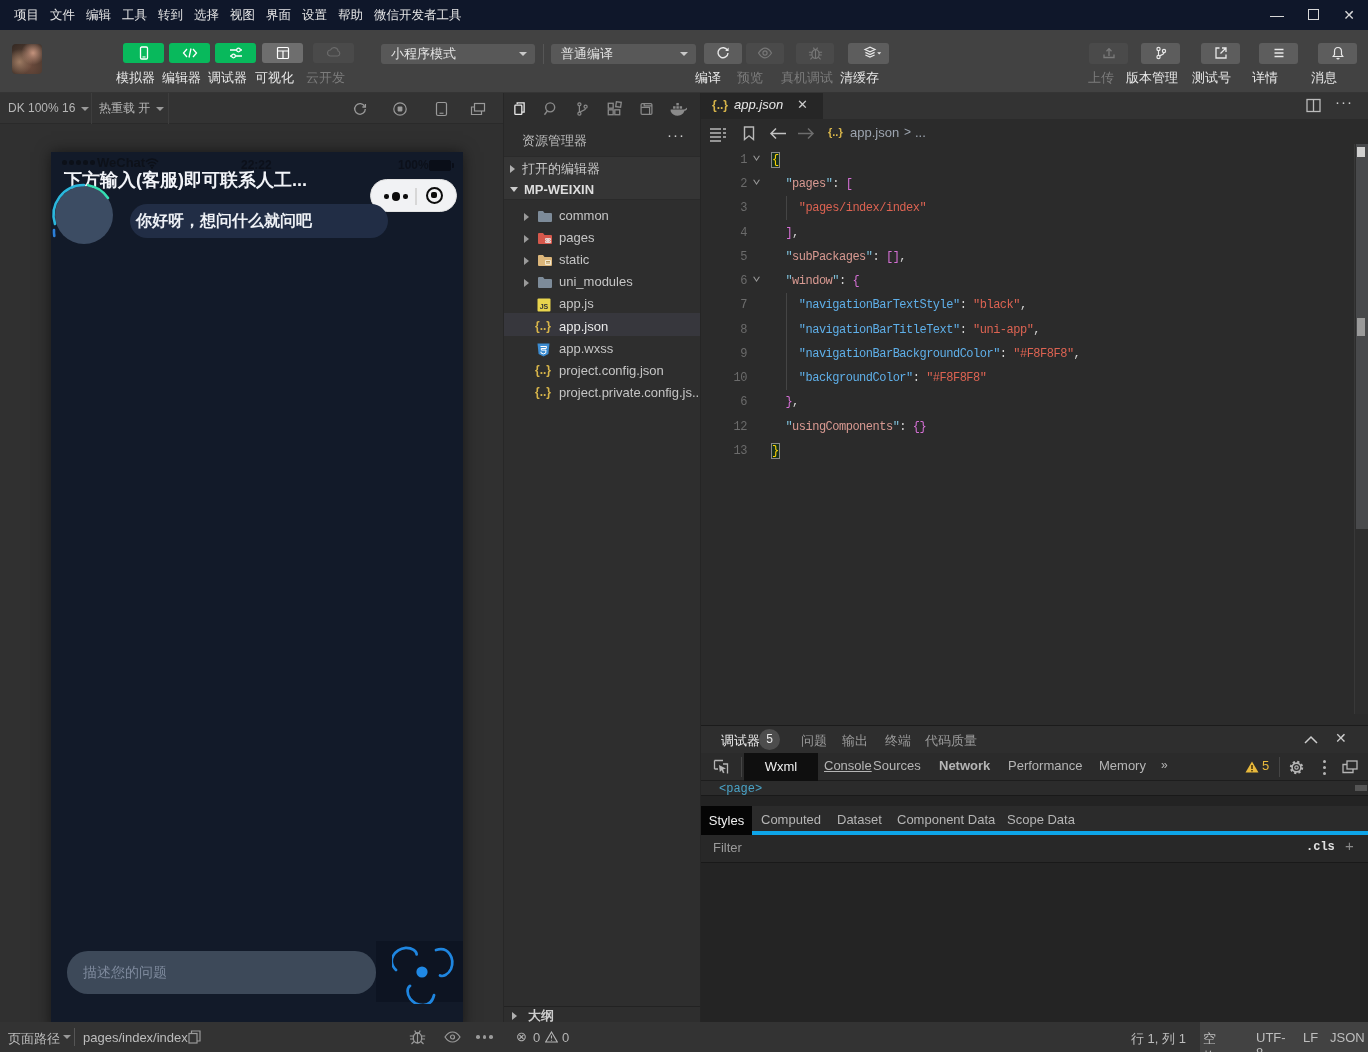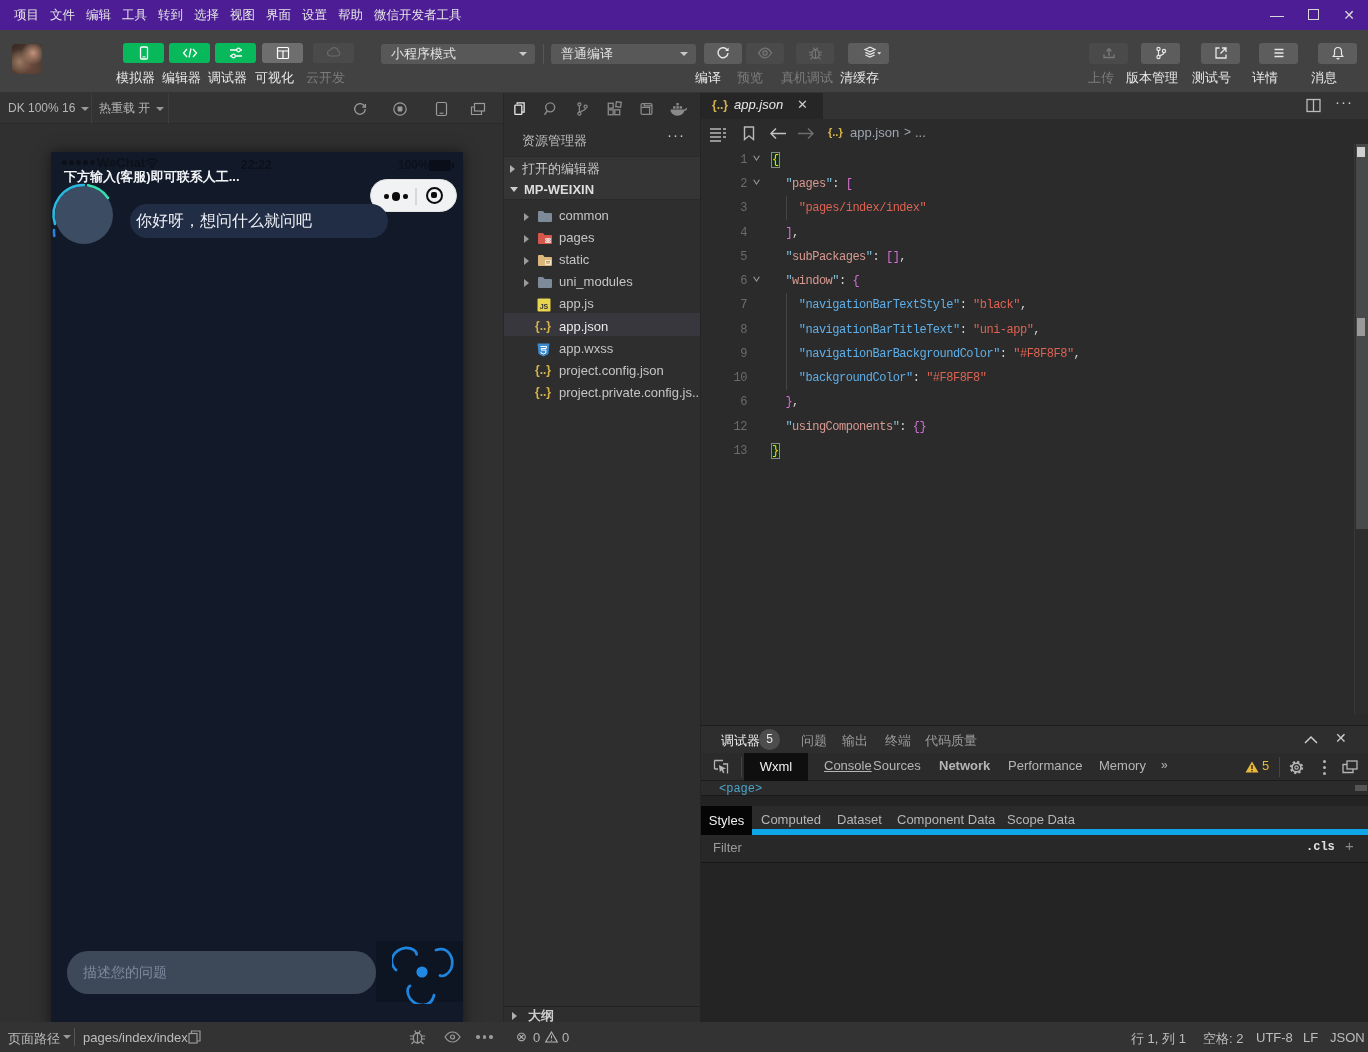--- a/index.html
+++ b/index.html
@@ -1,21 +1,21 @@
 <!DOCTYPE html>
 <html><head>
 <meta charset="utf-8">
 <style>
 * { margin:0; padding:0; box-sizing:border-box; }
 html,body { width:1368px; height:1052px; overflow:hidden; background:#424242; font-family:"Liberation Sans",sans-serif; }
 .abs { position:absolute; }
 #app { position:relative; width:1368px; height:1052px; }
 
 
-#titlebar { position:absolute; left:0; top:0; width:1368px; height:30px; background:#4c1d95; color:#e6e6e6; font-size:13px; }
+#titlebar { position:absolute; left:0; top:0; width:1368px; height:30px; background:#0f172a; color:#e6e6e6; font-size:13px; }
 #menu { position:absolute; left:14px; top:0; height:30px; line-height:30px; font-size:12.5px;}
 #menu span { margin-right:11px; }
 #wintitle { position:absolute; left:527px; top:0; height:30px; line-height:30px; font-size:13px; color:#ededed; font-weight:bold;}
 #wintitle .dim { color:#9a9a9a; font-weight:normal; }
 .winctl { position:absolute; top:0; height:30px; width:34px; text-align:center; line-height:30px; color:#d8d8d8; font-size:14px;}
 
 
 #toolbar { position:absolute; left:0; top:30px; width:1368px; height:63px; background:#424242; border-bottom:1px solid #353535;}
 #avatar { position:absolute; left:12px; top:14px; width:30px; height:30px; border-radius:4px;
   background:radial-gradient(circle at 70% 30%, #c4937d 0%, rgba(0,0,0,0) 40%),radial-gradient(circle at 25% 60%, #9c7a62 0%, rgba(0,0,0,0) 45%),radial-gradient(circle at 60% 75%, #6b4a3c 0%, #4a382e 60%, #332822 100%); overflow:hidden;}
@@ -40,21 +40,21 @@
 #acticons { position:absolute; left:0; top:0; width:197px; height:31px; }
 #treearea { position:absolute; left:0; top:31px; width:197px; height:882px; font-size:13px; color:#c5c5c5;}
 
 #editor { position:absolute; left:700px; top:93px; width:668px; height:929px; background:#2b2b2b; border-left:1px solid #252525;}
 #tabbar { position:absolute; left:0; top:0; width:668px; height:26px; background:#333333; }
 #tab1 { position:absolute; left:0; top:0; width:122px; height:26px; background:#262626; color:#e8e8e8; font-size:13px; }
 #breadcrumb { position:absolute; left:0; top:26px; width:668px; height:29px; background:#2b2b2b; color:#9c9c9c; font-size:12px;}
 #code { position:absolute; left:0; top:55px; width:668px; height:577px; background:#2b2b2b; font-family:"Liberation Mono",monospace; font-size:12px; letter-spacing:-0.5px; line-height:24.2px; white-space:pre;}
 #debug { position:absolute; left:0; top:632px; width:668px; height:297px; background:#242424; border-top:1px solid #1b1b1b;}
 
-#statusbar { position:absolute; left:0; top:1022px; width:1368px; height:30px; background:#333333; color:#bdbdbd; font-size:13px; }
+#statusbar { position:absolute; left:0; top:1022px; width:1200px; height:30px; background:#333333; color:#bdbdbd; font-size:13px; }
 
 
 .ln { color:#6b6b6b; display:inline-block; width:54px; text-align:right; padding-right:8px;}
 .k1 { color:#d99a92; } 
 .q1 { color:#7fc1db; } 
 .k2 { color:#5fb0ea; } 
 .sv { color:#dd6352; } 
 .pw { color:#d4d4d4; } 
 .bg1 { color:#ffd704; } 
 .bg2 { color:#d670d6; } 
@@ -221,40 +221,40 @@
       <div class="abs" style="left:46px;top:3px;color:#0d1119;font-size:13px;font-weight:bold;">WeChat</div>
       <svg class="abs" style="left:94px;top:6px;" width="14" height="11" viewBox="0 0 14 11">
           <path d="M1 3.8 C2.8 1.8 4.7 1 7 1 C9.3 1 11.2 1.8 13 3.8 M2.9 6 C4.1 4.8 5.5 4.3 7 4.3 C8.5 4.3 9.9 4.8 11.1 6 M4.9 8.2 C5.5 7.6 6.2 7.3 7 7.3 C7.8 7.3 8.5 7.6 9.1 8.2" fill="none" stroke="#0c1018" stroke-width="1.4"></path>
           <circle cx="7" cy="9.8" r="1.1" fill="#0c1018"></circle>
         </svg>
       <div class="abs" style="left:190px;top:6px;color:#0c101a;font-size:12px;font-weight:bold;">22:22</div>
       <div class="abs" style="left:347px;top:6px;color:#0c101a;font-size:12px;font-weight:bold;">100%</div>
       <div class="abs" style="left:378px;top:8px;width:22px;height:11px;border:1px solid #0a0e18;border-radius:2px;background:#0a0e18;"></div>
       <div class="abs" style="left:401px;top:11px;width:2px;height:5px;background:#0a0e18;border-radius:0 1px 1px 0;"></div>
 
-      <div class="abs" style="left:13px;top:16px;color:#f2f4f8;font-size:13px;font-weight:bold;">下方输入(客服)即可联系人工...</div>
+      <div class="abs" style="left:13px;top:16px;color:#f2f4f8;font-size:18px;font-weight:bold;">下方输入(客服)即可联系人工...</div>
 
       <div class="abs" style="left:319px;top:27px;width:87px;height:33px;background:#f1f2f4;border-radius:17px;border:1px solid #e2e2e2;">
         <span class="abs" style="left:13px;top:14px;width:4.5px;height:4.5px;background:#0c0c0c;border-radius:50%;"></span>
         <span class="abs" style="left:20.5px;top:12px;width:8.5px;height:8.5px;background:#0c0c0c;border-radius:50%;"></span>
         <span class="abs" style="left:32px;top:14px;width:4.5px;height:4.5px;background:#0c0c0c;border-radius:50%;"></span>
         <span class="abs" style="left:44px;top:8px;width:1.5px;height:17px;background:#d7d7d7;"></span>
         <span class="abs" style="left:54.5px;top:6.5px;width:17px;height:17px;border:2.8px solid #0c0c0c;border-radius:50%;"></span>
         <span class="abs" style="left:59.8px;top:11.8px;width:6.4px;height:6.4px;background:#0c0c0c;border-radius:2px;"></span>
       </div>
 
       <div class="abs" style="left:4px;top:34px;width:58px;height:58px;border-radius:50%;background:#3c4c63;"></div>
       <svg class="abs" style="left:-3px;top:27px;" width="72" height="72" viewBox="0 0 72 72">
         <path d="M 7 45 A 30 30 0 0 1 36 6" fill="none" stroke="#2bb7dd" stroke-width="2.6" stroke-linecap="round"></path>
         <path d="M 40 6.3 A 30 30 0 0 1 60 19" fill="none" stroke="#35dfb2" stroke-width="2.6" stroke-linecap="round"></path>
         <path d="M 6.3 57 A 30 30 0 0 1 6 51" fill="none" stroke="#2b7fd8" stroke-width="2.6" stroke-linecap="round"></path>
       </svg>
 
       <div class="abs" style="left:79px;top:52px;width:258px;height:34px;background:#212d45;border-radius:17px;"></div>
-      <div class="abs" style="left:85px;top:59px;color:#eef1f6;font-size:16px;font-weight:normal;">你好呀，想问什么就问吧</div>
+      <div class="abs" style="left:85px;top:59px;color:#eef1f6;font-size:16px;font-weight:bold;">你好呀，想问什么就问吧</div>
 
       <div class="abs" style="left:16px;top:799px;width:309px;height:43px;background:#3d4959;border-radius:21px;"></div>
       <div class="abs" style="left:32px;top:812px;color:#7e8a9d;font-size:14px;">描述您的问题</div>
 
       <div class="abs" style="left:325px;top:789px;width:87px;height:61px;background:#0d1422;"></div>
       <svg class="abs" style="left:341px;top:788px;" width="64" height="64" viewBox="0 0 64 64">
         <g fill="none" stroke="#1f86e0" stroke-width="2.7" stroke-linecap="round" transform="rotate(-28 30 32)">
           <path d="M 8 18 C 4 5, 17 -1, 27 3 C 33 6, 35 11, 33.5 14"></path>
           <path d="M 8 18 C 4 5, 17 -1, 27 3 C 33 6, 35 11, 33.5 14" transform="rotate(118 30 32)"></path>
           <path d="M 8 18 C 4 5, 17 -1, 27 3 C 33 6, 35 11, 33.5 14" transform="rotate(238 30 32)"></path>
@@ -446,21 +446,21 @@
             <path d="M1 8 L7 2 L13 8" fill="none" stroke="#cccccc" stroke-width="1.5"></path>
           </svg>
         <span class="abs" style="left:634px;top:4px;color:#cccccc;font-size:14px;">✕</span>
       </div>
       <div class="abs" style="left:0;top:27px;width:668px;height:28px;background:#2b2b2b;border-bottom:1px solid #1d1d1d;">
         <svg class="abs" style="left:12px;top:6px;" width="16" height="16" viewBox="0 0 16 16">
             <path d="M1.5 1.5 H10 M1.5 1.5 V10 M1.5 10 H5 M10 5 H14.5 V14.5" fill="none" stroke="#b5b5b5" stroke-width="1.3"></path>
             <path d="M6 6 L13 9.5 L10 10.5 L11.5 13.5 L10 14.2 L8.7 11.2 L6.8 13 Z" fill="#b5b5b5"></path>
           </svg>
         <span class="abs" style="left:40px;top:4px;width:1px;height:20px;background:#454545;"></span>
-        <span class="abs" style="left:43px;top:0;width:64px;height:28px;background:#0f0f0f;color:#f0f0f0;font-size:13px;text-align:center;line-height:28px;">Wxml</span>
+        <span class="abs" style="left:43px;top:0;width:74px;height:28px;background:#0f0f0f;color:#f0f0f0;font-size:13px;text-align:center;line-height:28px;">Wxml</span>
         <span class="dtab" style="left:123px;text-decoration:underline;">Console</span>
         <span class="dtab" style="left:172px;">Sources</span>
         <span class="dtab" style="left:238px;font-weight:bold;">Network</span>
         <span class="dtab" style="left:307px;">Performance</span>
         <span class="dtab" style="left:398px;">Memory</span>
         <span class="abs" style="left:460px;top:5px;color:#b5b5b5;font-size:12px;">»</span>
         <svg class="abs" style="left:544px;top:8px;" width="14" height="12" viewBox="0 0 14 12">
             <path d="M7 0.5 L13.5 11.5 H0.5 Z" fill="#e8b93c"></path>
             <rect x="6.3" y="4" width="1.4" height="4" fill="#332200"></rect>
             <rect x="6.3" y="9" width="1.4" height="1.4" fill="#332200"></rect>
@@ -478,21 +478,21 @@
         <svg class="abs" style="left:641px;top:7px;" width="16" height="14" viewBox="0 0 16 14">
             <rect x="5" y="1" width="10" height="8" fill="none" stroke="#b5b5b5" stroke-width="1.3"></rect>
             <path d="M11 9 V12.5 H1 V4.5 H5" fill="none" stroke="#b5b5b5" stroke-width="1.3"></path>
           </svg>
       </div>
       <div class="abs" style="left:0;top:55px;width:668px;height:14px;background:#2b2b2b;overflow:hidden;">
         <span class="abs" style="left:18px;top:1px;color:#4aa3c7;font-family:'Liberation Mono',monospace;font-size:12px;">&lt;page&gt;</span>
         <span class="abs" style="left:654px;top:4px;width:12px;height:6px;background:#555;"></span>
       </div>
       <div class="abs" style="left:0;top:69px;width:668px;height:11px;background:#232323;border-top:1px solid #191919;"></div>
-      <div class="abs" style="left:0;top:80px;width:668px;height:29px;background:#2b2b2b;border-bottom:6px solid #0ea5e9;">
+      <div class="abs" style="left:0;top:80px;width:668px;height:29px;background:#2b2b2b;border-bottom:4px solid #0ea5e9;">
         <span class="abs" style="left:0;top:0;width:51px;height:29px;background:#050505;color:#f0f0f0;font-size:13px;text-align:center;line-height:29px;">Styles</span>
         <span class="stab" style="left:60px;">Computed</span>
         <span class="stab" style="left:136px;">Dataset</span>
         <span class="stab" style="left:196px;">Component Data</span>
         <span class="stab" style="left:306px;">Scope Data</span>
       </div>
       <div class="abs" style="left:0;top:109px;width:668px;height:28px;background:#282828;border-bottom:1px solid #191919;">
         <span class="abs" style="left:12px;top:5px;color:#9a9a9a;font-size:13px;">Filter</span>
         <span class="abs" style="left:605px;top:5px;color:#e0e0e0;font-size:12px;font-family:'Liberation Mono',monospace;font-weight:bold;">.cls</span>
         <span class="abs" style="left:644px;top:2px;color:#8a8a8a;font-size:15px;">+</span>

